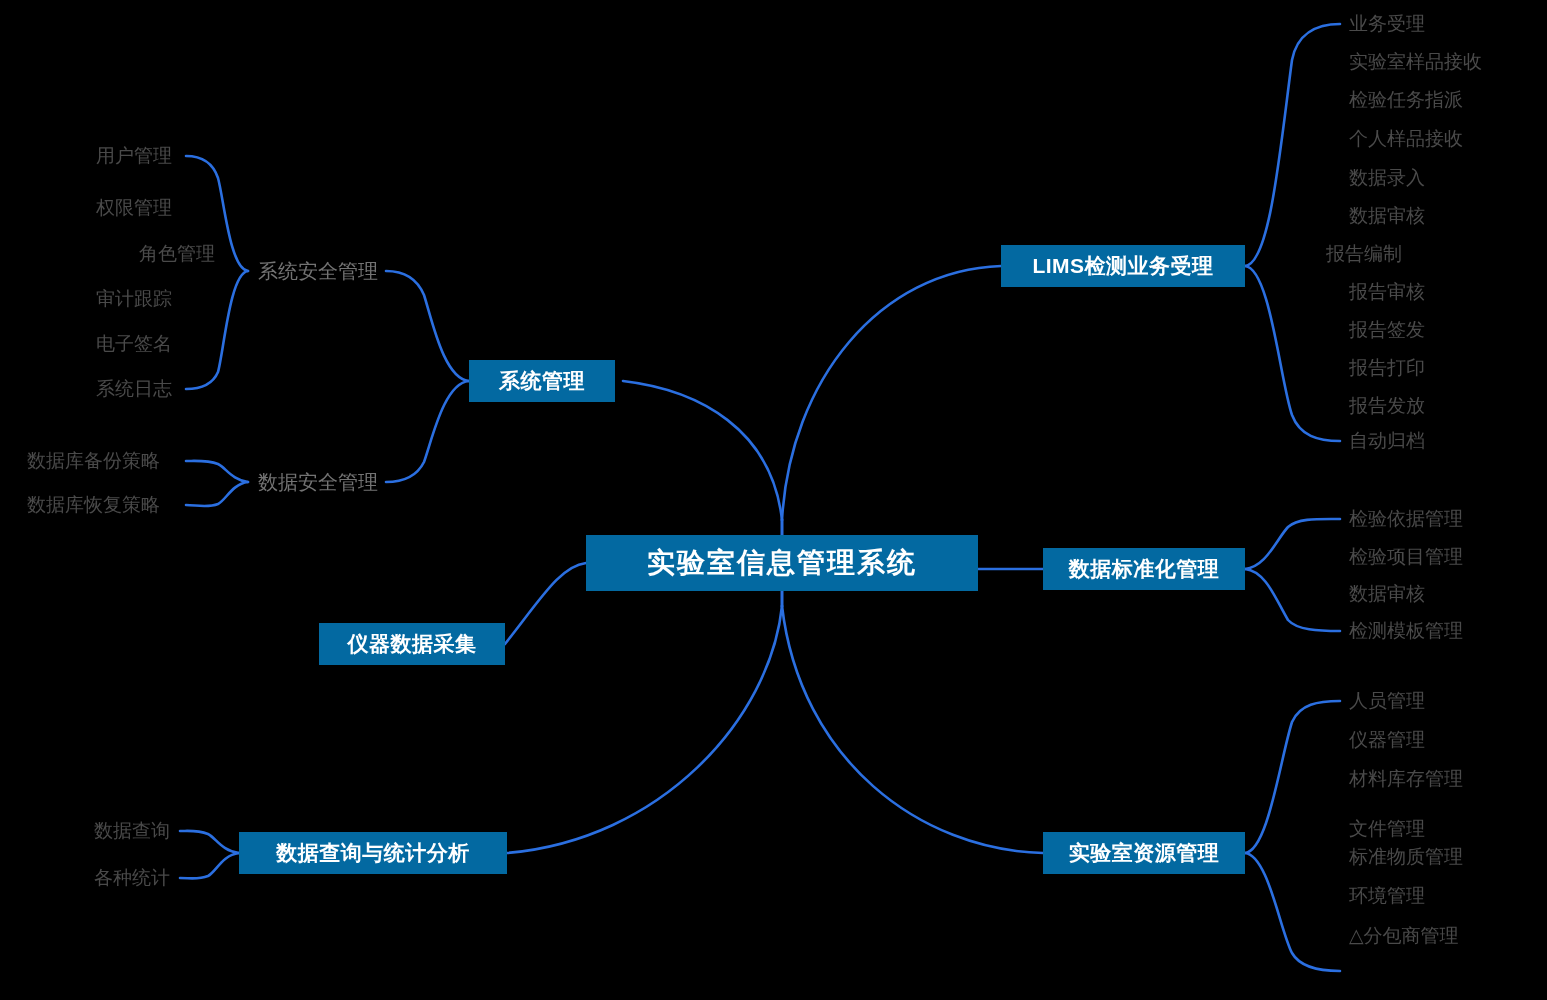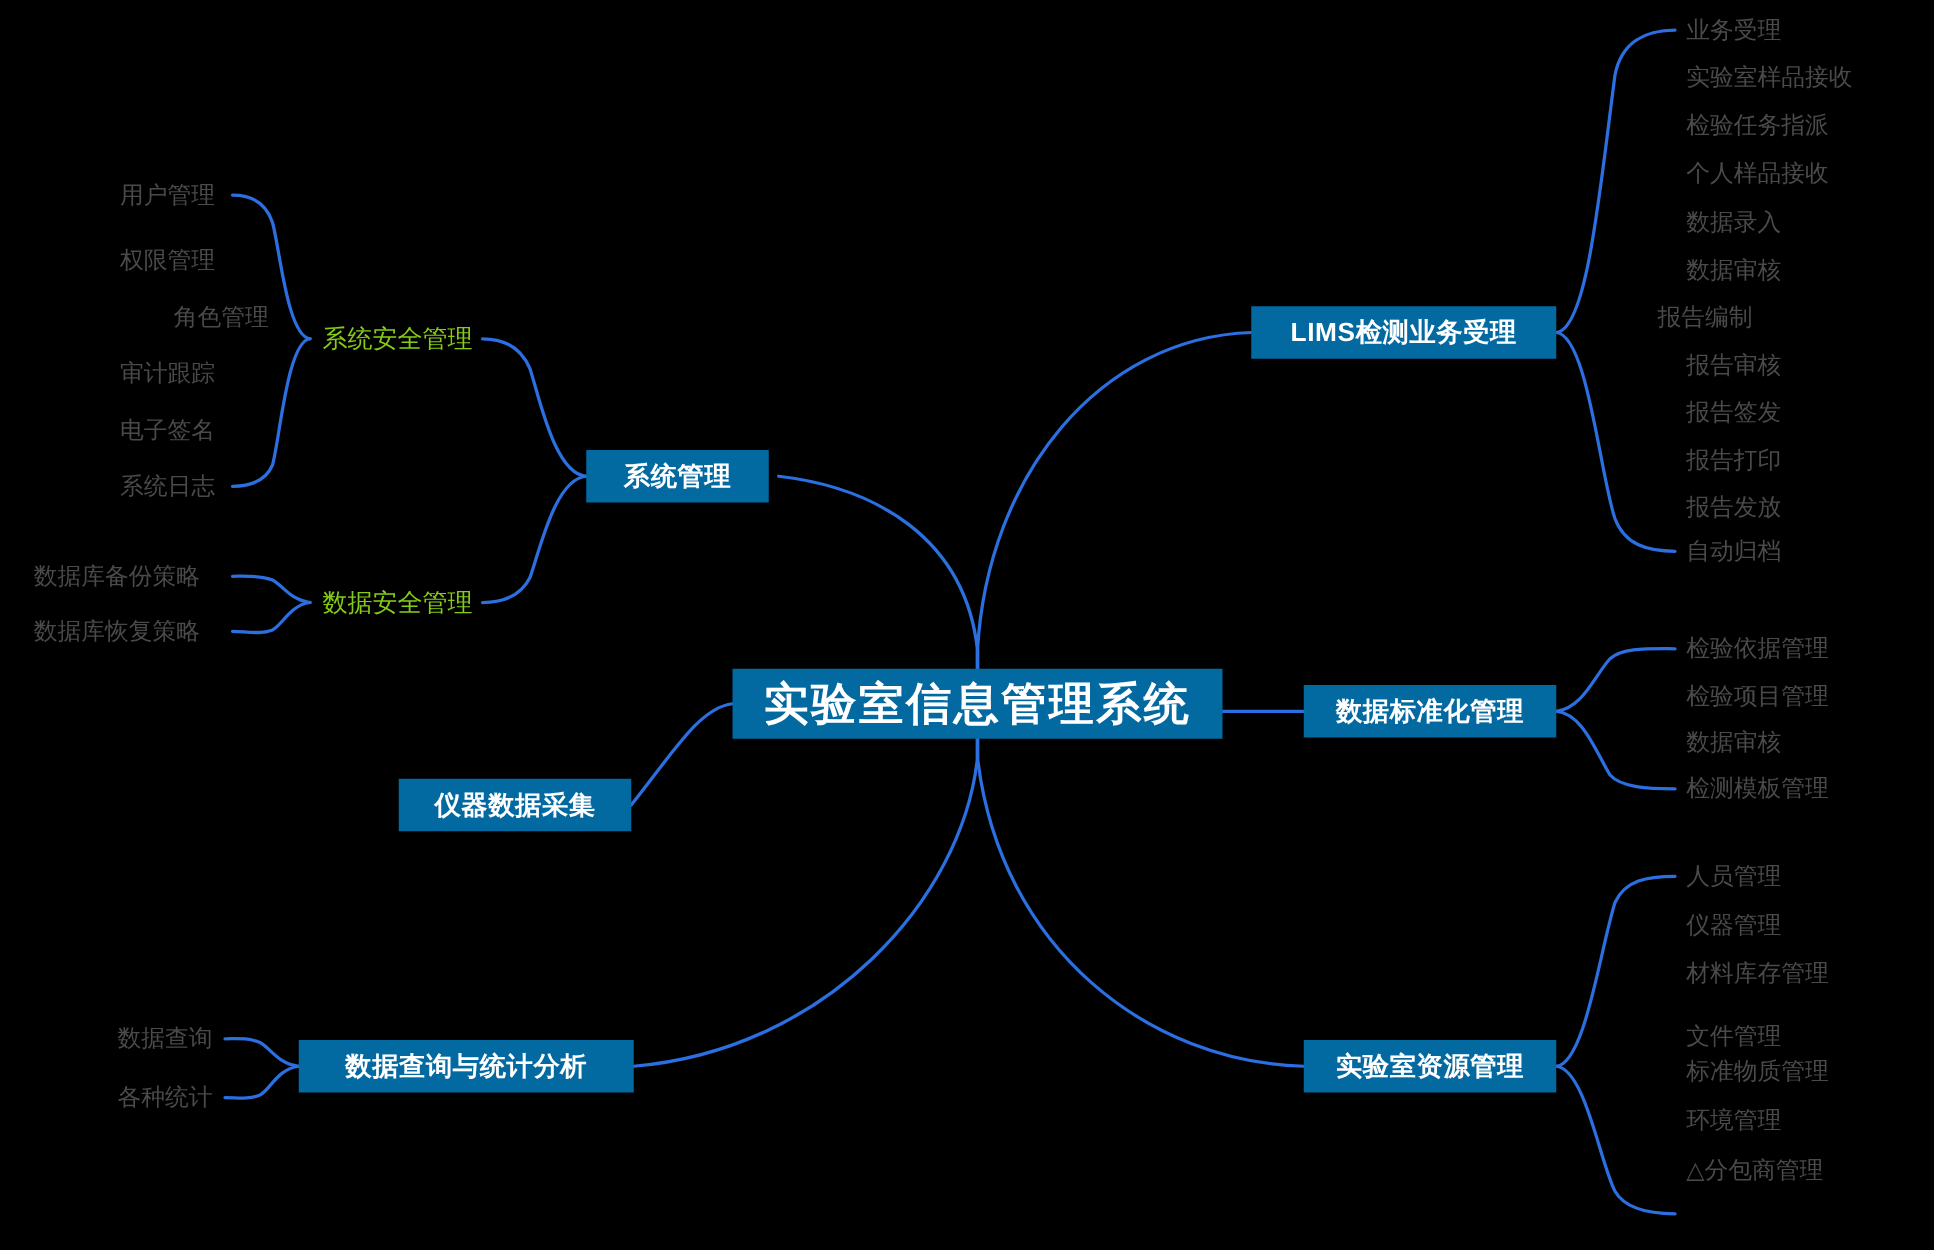--- a/index.html
+++ b/index.html
@@ -29,35 +29,35 @@
     color: #ffffff;
     font-weight: bold;
     display: flex;
     align-items: center;
     justify-content: center;
     box-sizing: border-box;
     white-space: nowrap;
     letter-spacing: 0.5px;
   }
   .root-box {
-    font-size: 36px;
+    font-size: 28px;
     letter-spacing: 2px;
   }
   .branch-box {
     font-size: 21px;
   }
   .plain-label {
     position: absolute;
     color: #4a4a4a;
     white-space: nowrap;
     transform: translateY(-50%);
   }
   .mid-label {
     font-size: 20px;
-    color: #84cc16;
+    color: #737373;
   }
   .leaf-label {
     font-size: 19px;
     color: #4a4a4a;
   }
 </style>
 </head>
 <body>
 
 <div id="canvas">

